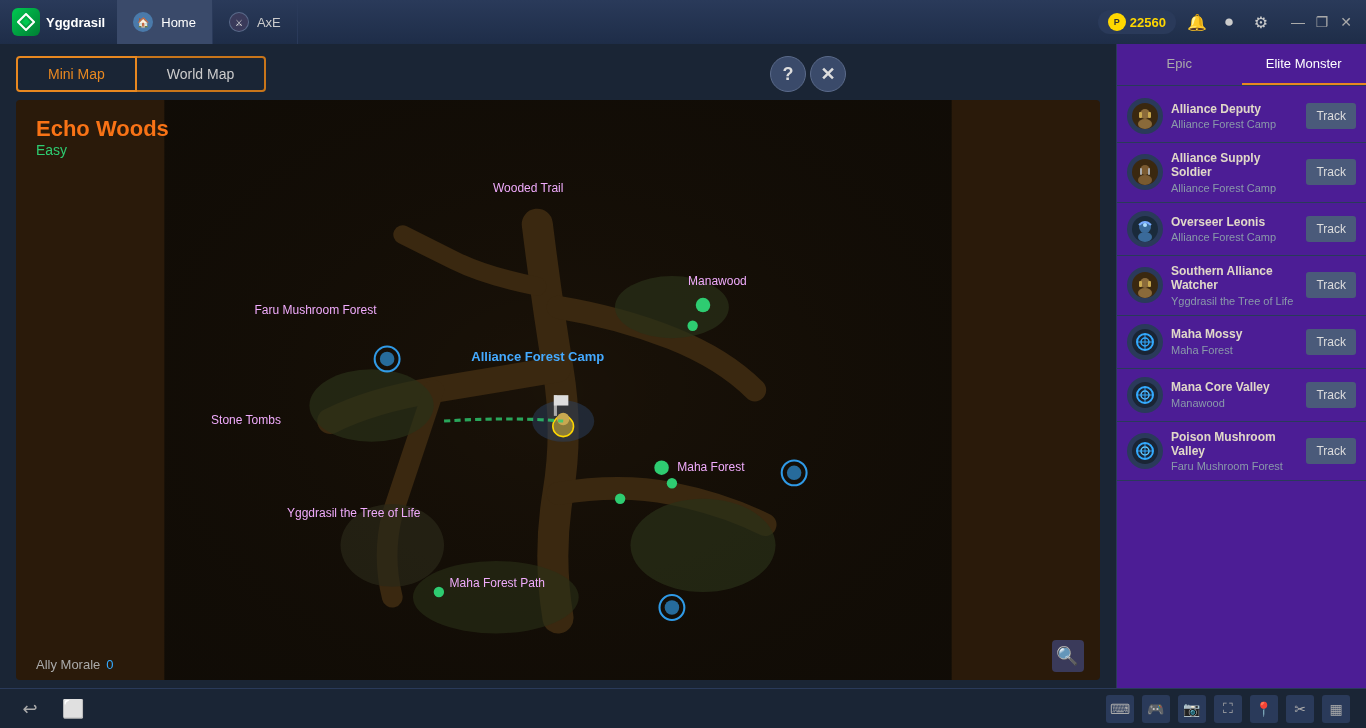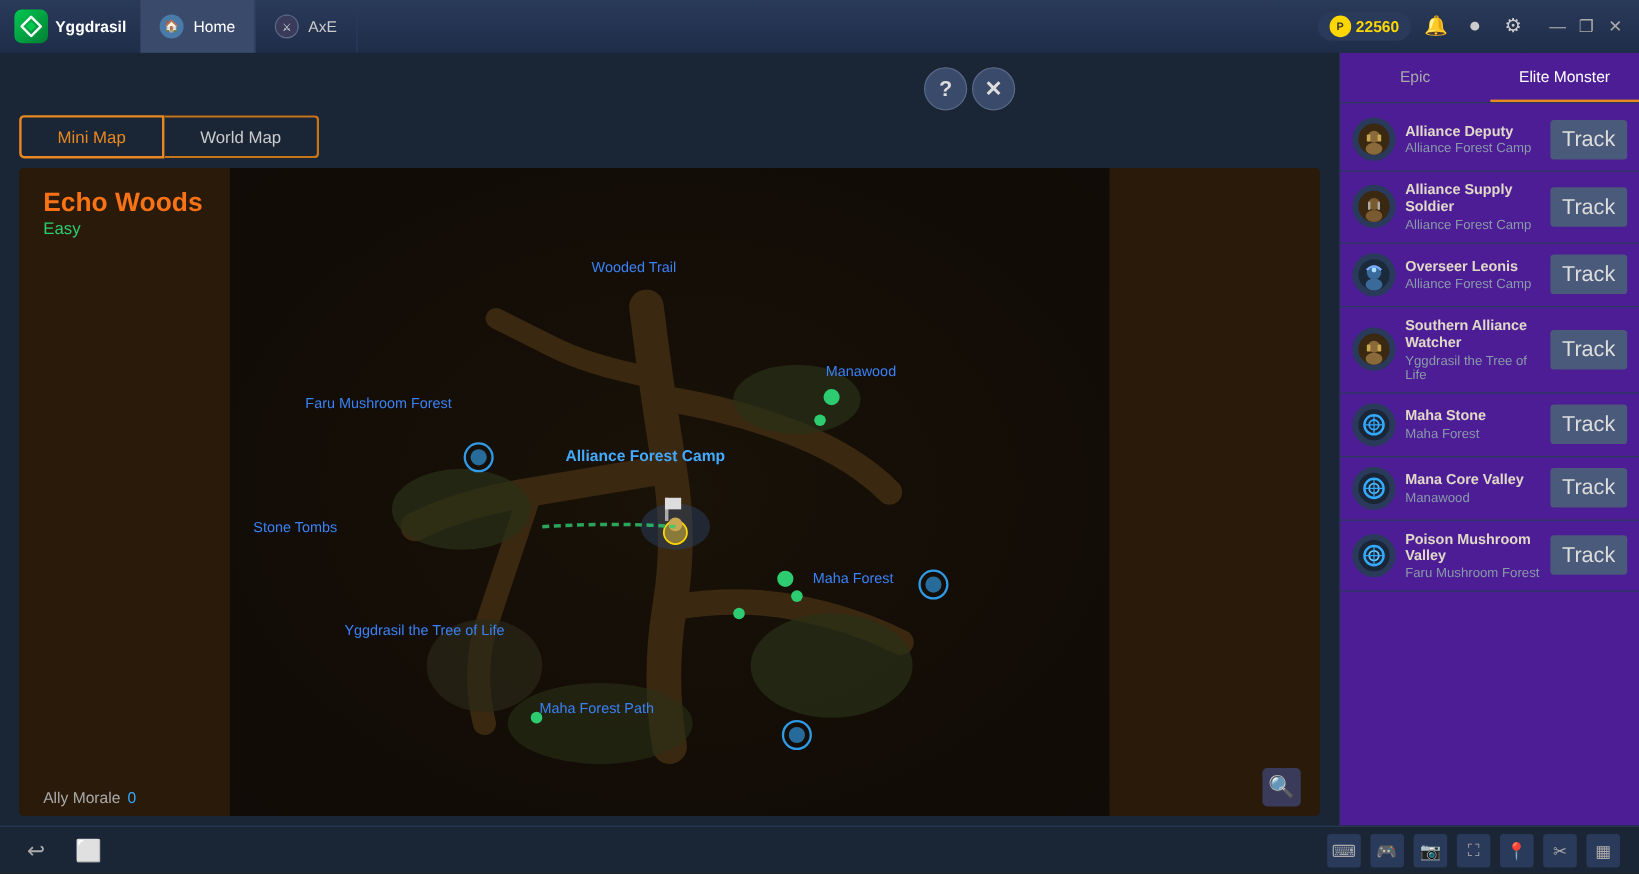--- a/index.html
+++ b/index.html
@@ -146,21 +146,20 @@
       display: flex;
       flex-direction: column;
     }
 
     
     .map-tabs {
       display: flex;
       padding: 12px 16px 8px;
       gap: 0;
       align-items: center;
-      margin-top: 40px;
     }
     .map-tab {
       padding: 8px 30px;
       border: 2px solid #c8751a;
       color: #ccc;
       font-size: 14px;
       cursor: pointer;
       background: transparent;
     }
     .map-tab.active {
@@ -188,21 +187,21 @@
     
     .map-svg {
       width: 100%;
       height: 100%;
       position: absolute;
     }
 
     
     .map-label {
       position: absolute;
-      color: #3b82f6;
+      color: #f0abfc;
       font-size: 12px;
       text-align: center;
       pointer-events: none;
       white-space: nowrap;
     }
 
     .map-label.alliance {
       color: #4af;
       font-size: 13px;
       font-weight: bold;
@@ -354,21 +353,21 @@
     .monster-location {
       color: #8a9aaa;
       font-size: 11px;
       margin-top: 2px;
     }
     .track-btn {
       background: #4a5a7a;
       color: #ddd;
       border: none;
       padding: 6px 10px;
-      font-size: 18px;
+      font-size: 12px;
       border-radius: 3px;
       cursor: pointer;
       flex-shrink: 0;
     }
 
     
     .bottom-bar {
       width: 100%;
       height: 40px;
       background: #1a2535;
@@ -638,21 +637,21 @@
         <div class="monster-icon">
           <svg viewBox="0 0 28 28" xmlns="http://www.w3.org/2000/svg">
             <circle cx="14" cy="14" r="13" fill="#1a2535"></circle>
             <circle cx="14" cy="14" r="8" fill="none" stroke="#3af" stroke-width="2"></circle>
             <circle cx="14" cy="14" r="4" fill="none" stroke="#3af" stroke-width="1.5"></circle>
             <line x1="14" y1="6" x2="14" y2="22" stroke="#3af" stroke-width="1"></line>
             <line x1="6" y1="14" x2="22" y2="14" stroke="#3af" stroke-width="1"></line>
           </svg>
         </div>
         <div class="monster-info">
-          <div class="monster-name">Maha Stone</div>
+          <div class="monster-name">Maha Mossy</div>
           <div class="monster-location">Maha Forest</div>
         </div>
         <button class="track-btn">Track</button>
       </div>
 
       <div class="monster-row">
         <div class="monster-icon">
           <svg viewBox="0 0 28 28" xmlns="http://www.w3.org/2000/svg">
             <circle cx="14" cy="14" r="13" fill="#1a2535"></circle>
             <circle cx="14" cy="14" r="8" fill="none" stroke="#3af" stroke-width="2"></circle>

